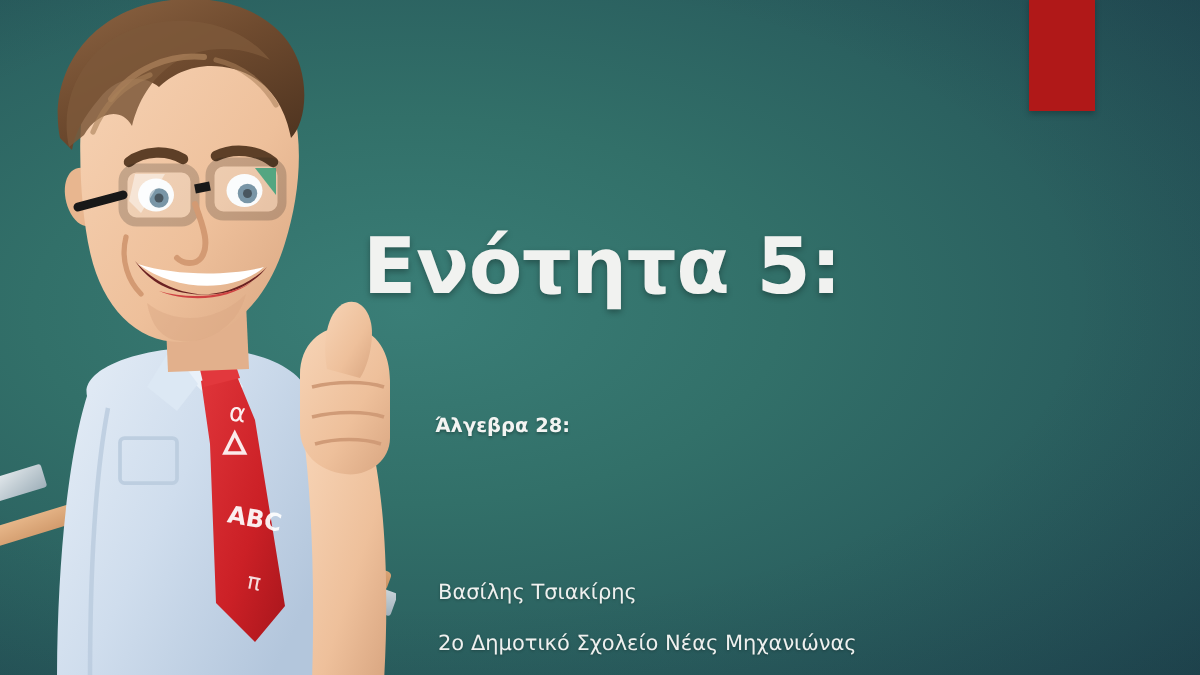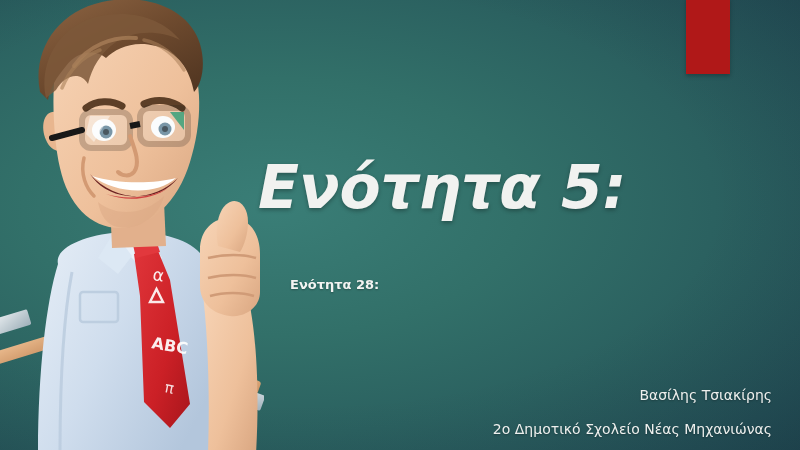--- a/index.html
+++ b/index.html
@@ -42,30 +42,29 @@
     top: -2px;
     width: 44px;
     height: 76px;
     background: #b01818;
     box-shadow: 0 2px 4px rgba(0,0,0,0.25);
   }
 
   
   .title {
     position: absolute;
-    left: 258px;
+    left: 242px;
     top: 113px;
     width: 500px;
     color: #f1f2f0;
-    font-size: 60px;
+    font-size: 52px;
     line-height: 1.16;
     font-weight: 600;
     letter-spacing: -0.2px;
     text-shadow: 0 2px 4px rgba(0,0,0,0.30);
-    font-style: italic;
   }
   .title .line { display: block; white-space: nowrap; }
 
   .subtitle {
     position: absolute;
     left: 290px;
     top: 271px;
     width: 470px;
     color: #f3f4f2;
     font-size: 13px;
@@ -73,21 +72,20 @@
     line-height: 2.2;
     text-shadow: 0 1px 2px rgba(0,0,0,0.28);
   }
   .subtitle .line { display: block; }
 
   .footer {
     position: absolute;
     right: 28px;
     top: 378px;
     width: 480px;
-    text-align: right;
     color: #eef0ee;
     font-size: 14px;
     line-height: 2.45;
     text-shadow: 0 1px 2px rgba(0,0,0,0.28);
   }
   .footer .line { display: block; }
 
   
   .teacher {
     position: absolute;
@@ -254,21 +252,21 @@
         <path d="M104 206 C124 222 152 218 170 200 C164 224 140 236 120 230 C110 226 106 216 104 206 Z" fill="#d9a782" opacity="0.45"></path>
       </g>
     </svg>
   </div>
 
   <h1 class="title">
     <span class="line">Ενότητα 5:</span>
   </h1>
 
   <div class="subtitle">
-    <span class="line">Ενότητα 28:</span>
+    <span class="line">Άλγεβρα 28:</span>
   </div>
 
   <div class="footer">
     <span class="line">Βασίλης Τσιακίρης</span>
     <span class="line">2ο Δημοτικό Σχολείο Νέας Μηχανιώνας</span>
   </div>
 
 </div>
 
 </body></html>

